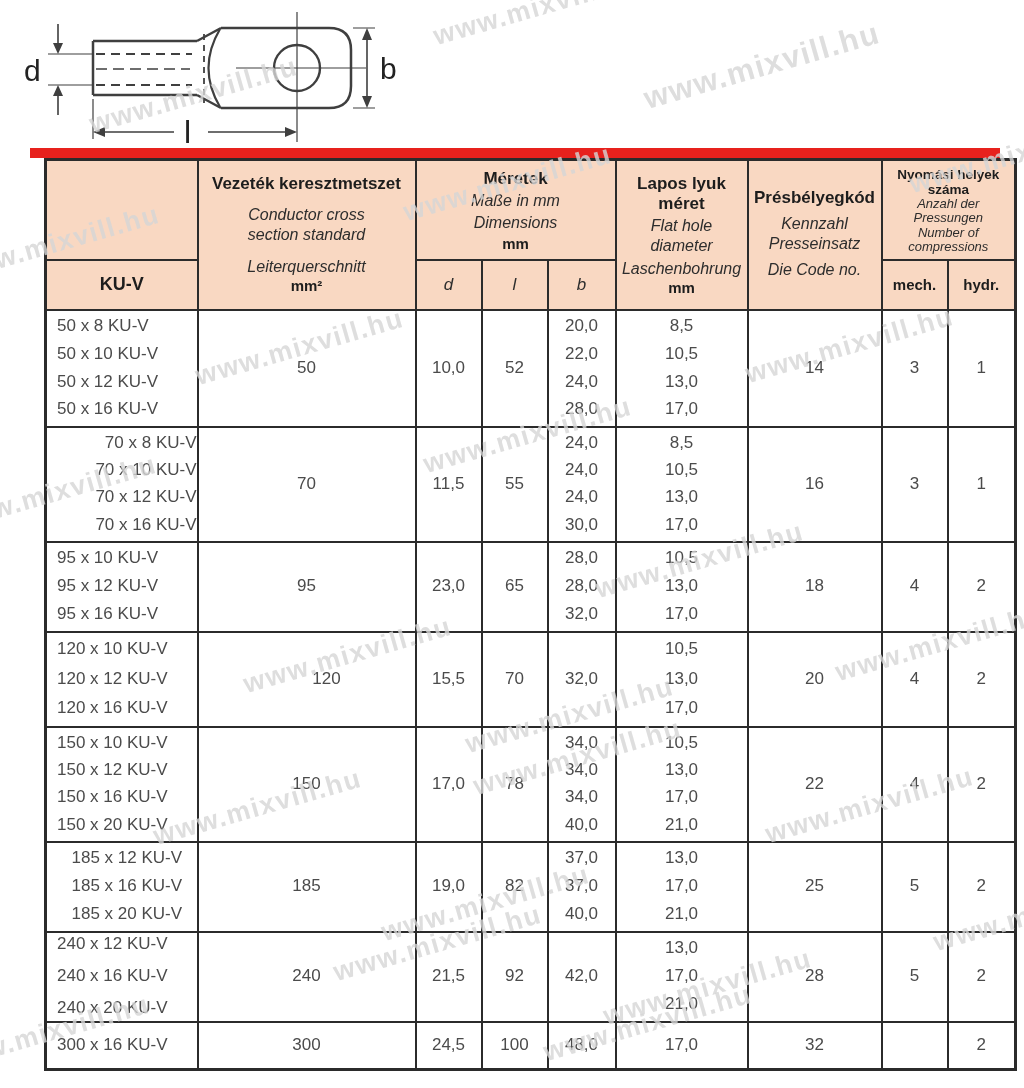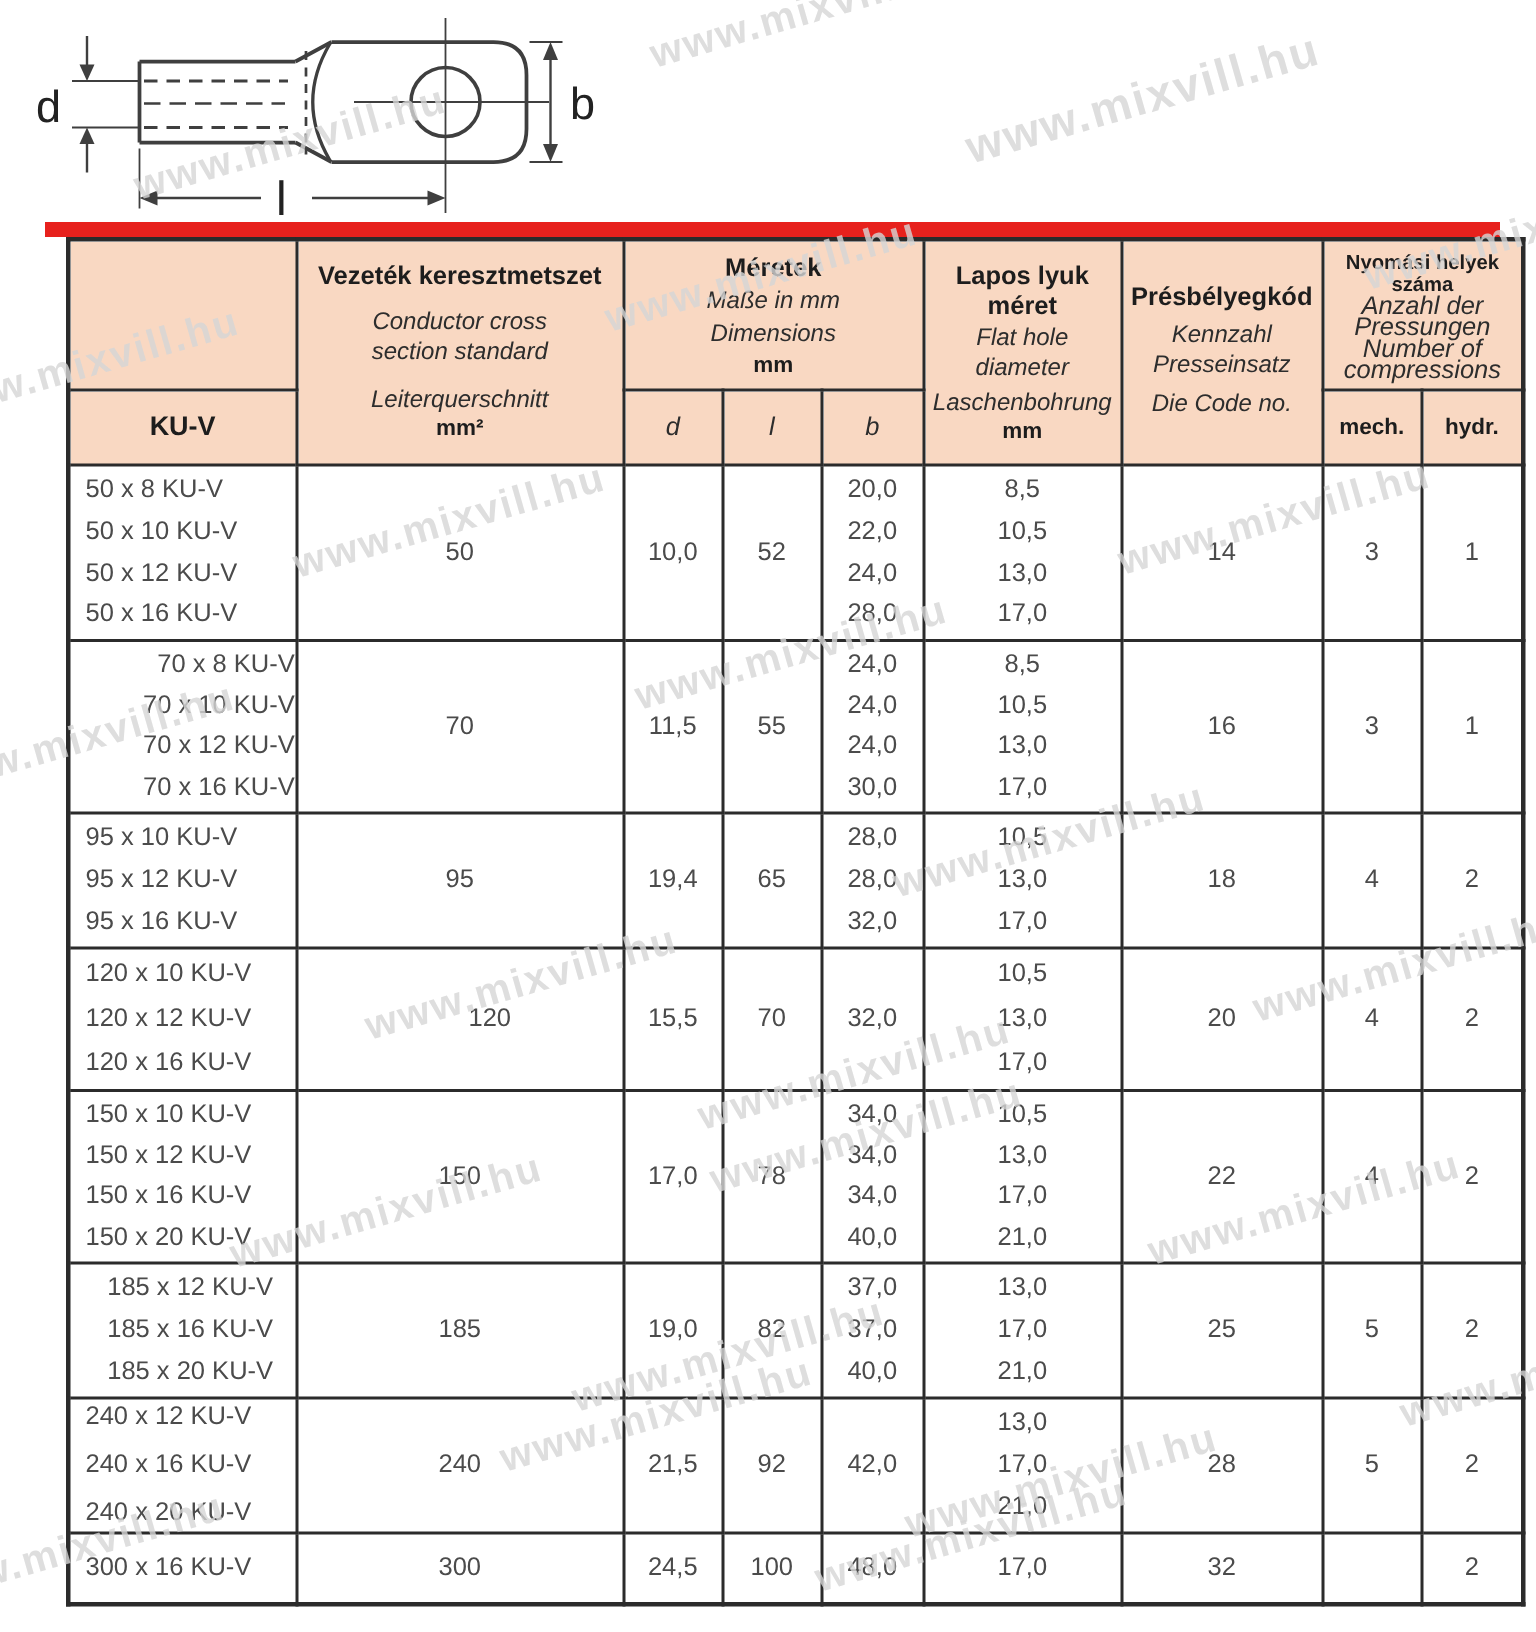--- a/index.html
+++ b/index.html
@@ -30,21 +30,21 @@
   thead th{background:#f9d8c2;font-weight:normal;vertical-align:middle;text-align:center;}
   tbody td{background:transparent;color:#4b4b4b;font-size:17px;text-align:center;vertical-align:middle;}
   .b{font-weight:bold;color:#1d1d1d;}
   .i{font-style:italic;color:#2d2d2d;}
   .preline{white-space:pre-line;}
   .h18{font-size:18px;}
   .h17{font-size:17px;line-height:20px;}
   .h16{font-size:16px;line-height:20px;}
   .h15{font-size:15px;line-height:17px;}
   .h13{font-size:13.5px;line-height:15px;}
-  .h12{font-size:17px;line-height:14.5px;}
+  .h12{font-size:13px;line-height:14.5px;}
   .hstack{display:flex;flex-direction:column;justify-content:space-between;align-items:center;box-sizing:border-box;}
   .stack{display:flex;flex-direction:column;justify-content:space-around;align-items:center;}
   .stack.names{align-items:flex-start;padding-left:10px;box-sizing:border-box;}
   .stack div{line-height:1.1;}
 </style>
 </head>
 <body>
 
 <svg class="diagram" width="410" height="148" viewBox="0 0 410 148">
 
@@ -281,21 +281,21 @@
               <div>95 x 16 KU-V</div>
             </div>
           </td>
           <td>
             <div class="stack" style="height: 84px;">
               <div>95</div>
             </div>
           </td>
           <td>
             <div class="stack" style="height: 84px;">
-              <div>19,4</div>
+              <div>23,0</div>
             </div>
           </td>
           <td>
             <div class="stack" style="height: 84px;">
               <div>65</div>
             </div>
           </td>
           <td>
             <div class="stack" style="height: 84px;">
               <div>28,0</div>

